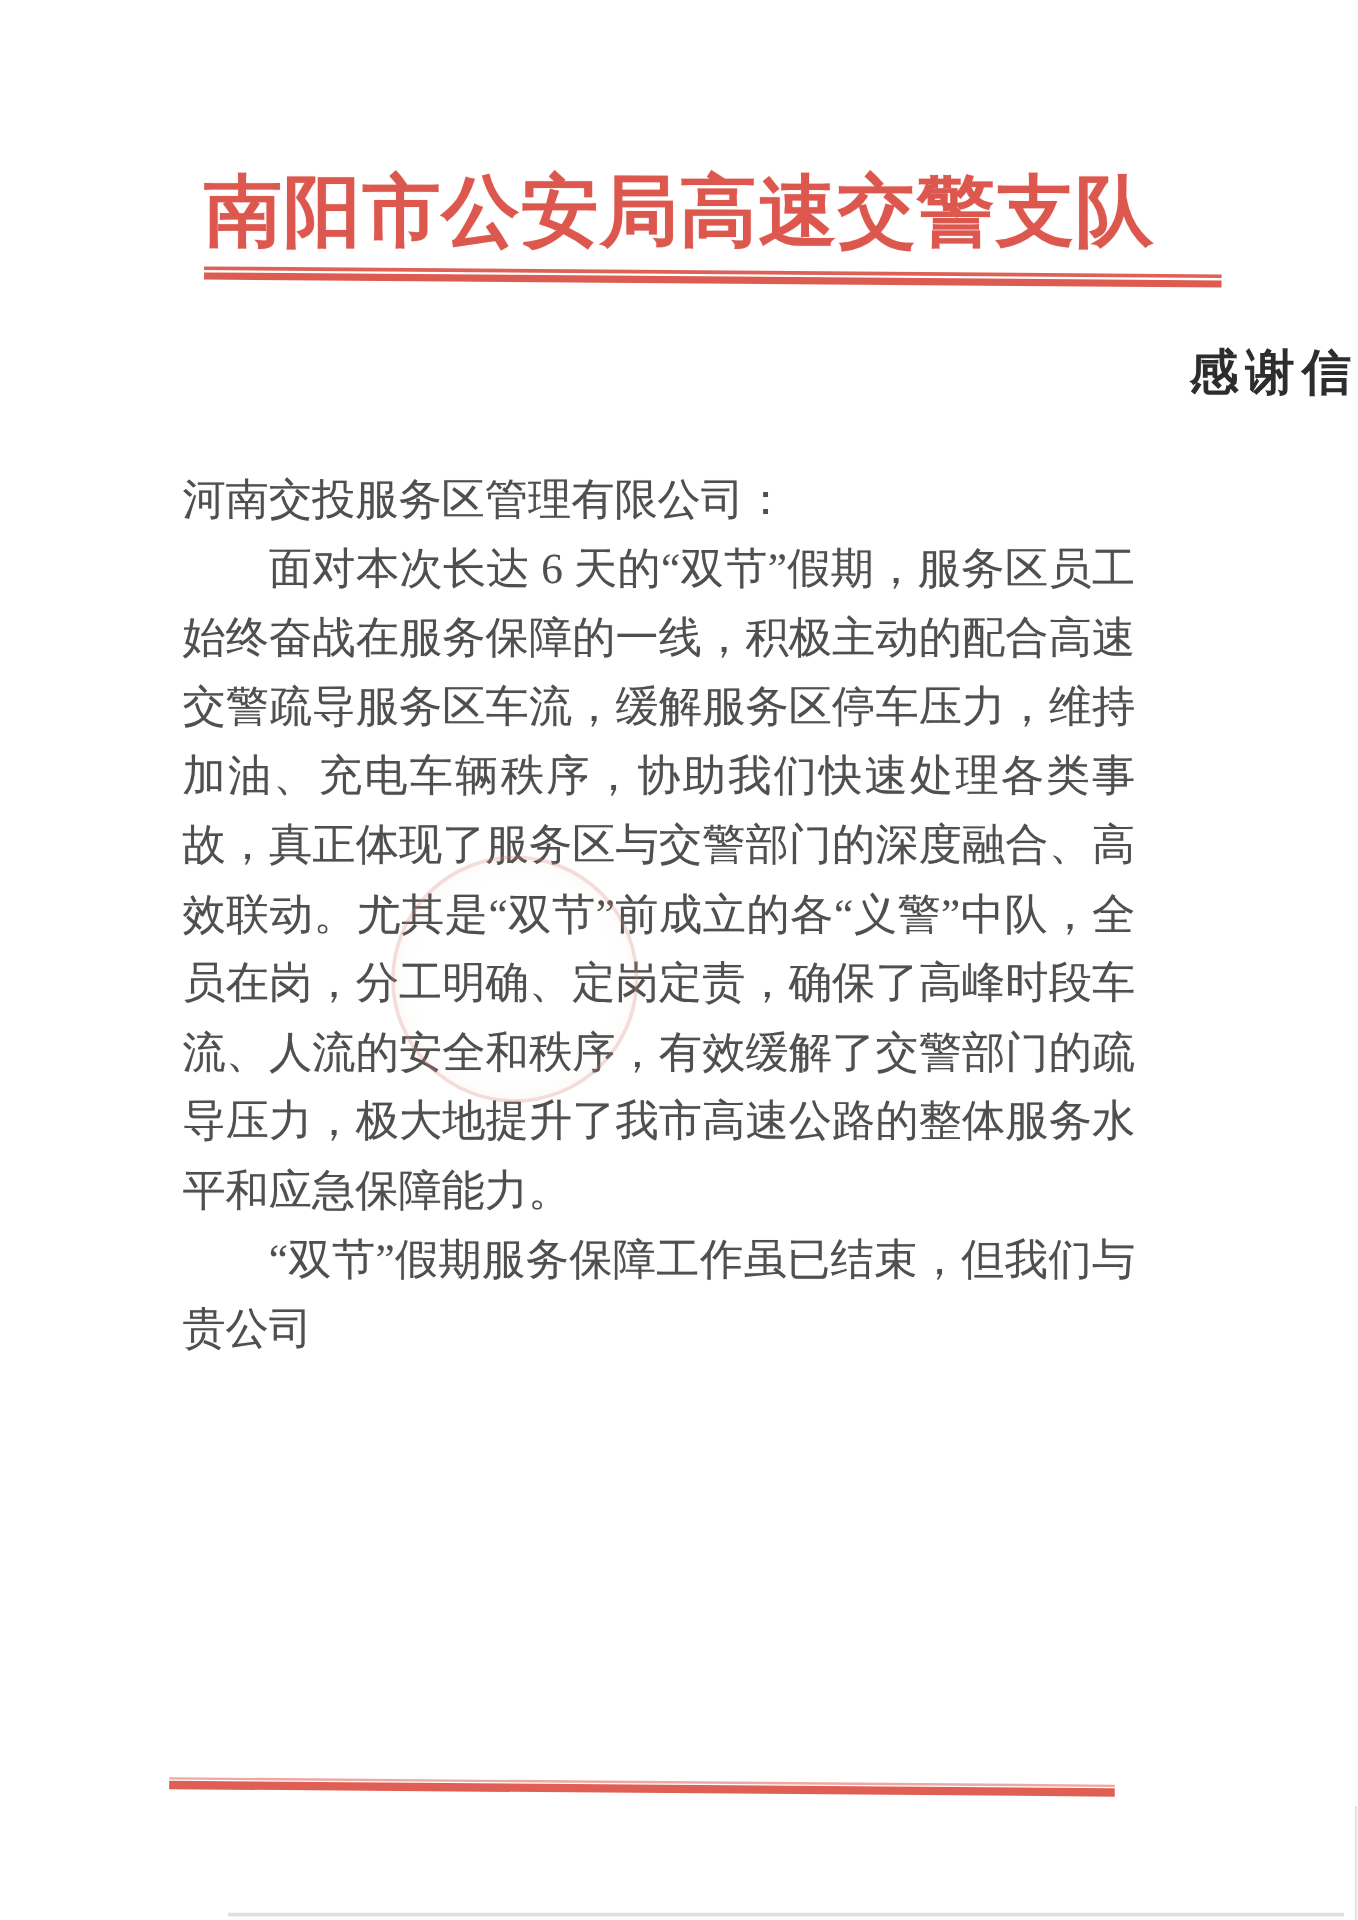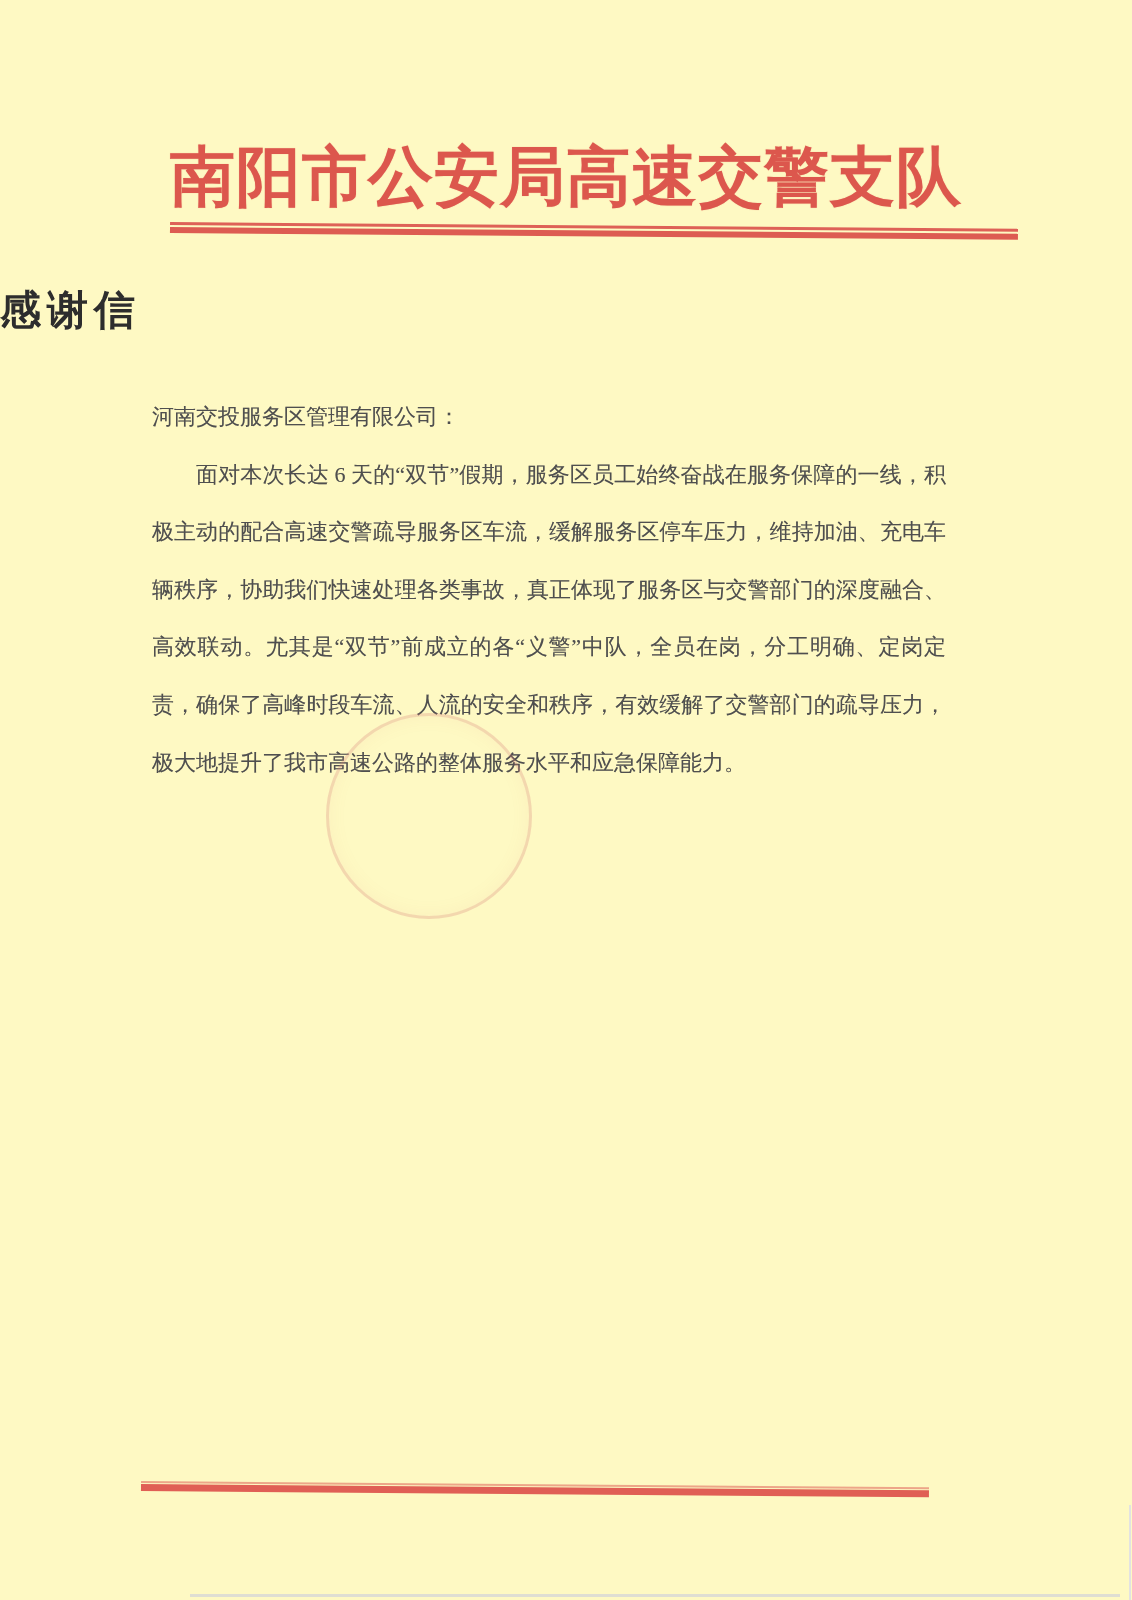--- a/index.html
+++ b/index.html
@@ -5,21 +5,21 @@
   html, body {
     margin: 0;
     padding: 0;
     background: #888;
   }
   .page {
     position: relative;
     width: 1132px;
     height: 1600px;
     margin: 0 auto;
-    background: #fef9c3;
+    background: #ffffff;
     overflow: hidden;
     font-family: "Liberation Serif", serif;
   }
 
   
   .letterhead-title {
     position: absolute;
     top: 140px;
     left: 0;
     width: 100%;
@@ -43,35 +43,35 @@
   .rule-thin  { height: 3px; background: #de6157; margin-bottom: 2px; }
   .rule-thick { height: 6px; background: #dd5c52; }
 
   
   .doc-title {
     position: absolute;
     top: 286px;
     left: 0;
     width: 100%;
     margin: 0;
-    text-align: left;
+    text-align: right;
     font-size: 41px;
     line-height: 1.2;
     font-weight: bold;
     color: #2d2d2d;
     letter-spacing: 6px;
   }
 
   
   .letter-body {
     position: absolute;
     top: 388px;
     left: 152px;
     width: 794px;
-    font-size: 22px;
+    font-size: 36px;
     line-height: 57.6px;
     color: #4f4f4f;
     text-align: justify;
     text-justify: inter-character;
     text-shadow: 0 0 0.6px rgba(79,79,79,0.35);
   }
   .letter-body p { margin: 0; }
   .para { text-indent: 2em; }
 
   
@@ -128,20 +128,21 @@
   <div class="letterhead-rule">
     <div class="rule-thin"></div>
     <div class="rule-thick"></div>
   </div>
 
   <h2 class="doc-title">感谢信</h2>
 
   <div class="letter-body">
     <p class="salutation">河南交投服务区管理有限公司：</p>
     <p class="para">面对本次长达 6 天的“双节”假期，服务区员工始终奋战在服务保障的一线，积极主动的配合高速交警疏导服务区车流，缓解服务区停车压力，维持加油、充电车辆秩序，协助我们快速处理各类事故，真正体现了服务区与交警部门的深度融合、高效联动。尤其是“双节”前成立的各“义警”中队，全员在岗，分工明确、定岗定责，确保了高峰时段车流、人流的安全和秩序，有效缓解了交警部门的疏导压力，极大地提升了我市高速公路的整体服务水平和应急保障能力。</p>
+    <p class="para">“双节”假期服务保障工作虽已结束，但我们与贵公司</p>
   </div>
 
   <div class="stamp"></div>
 
   <div class="footer-rule">
     <div class="footer-thin"></div>
     <div class="footer-thick"></div>
   </div>
 
   <div class="scan-edge-bottom"></div>

